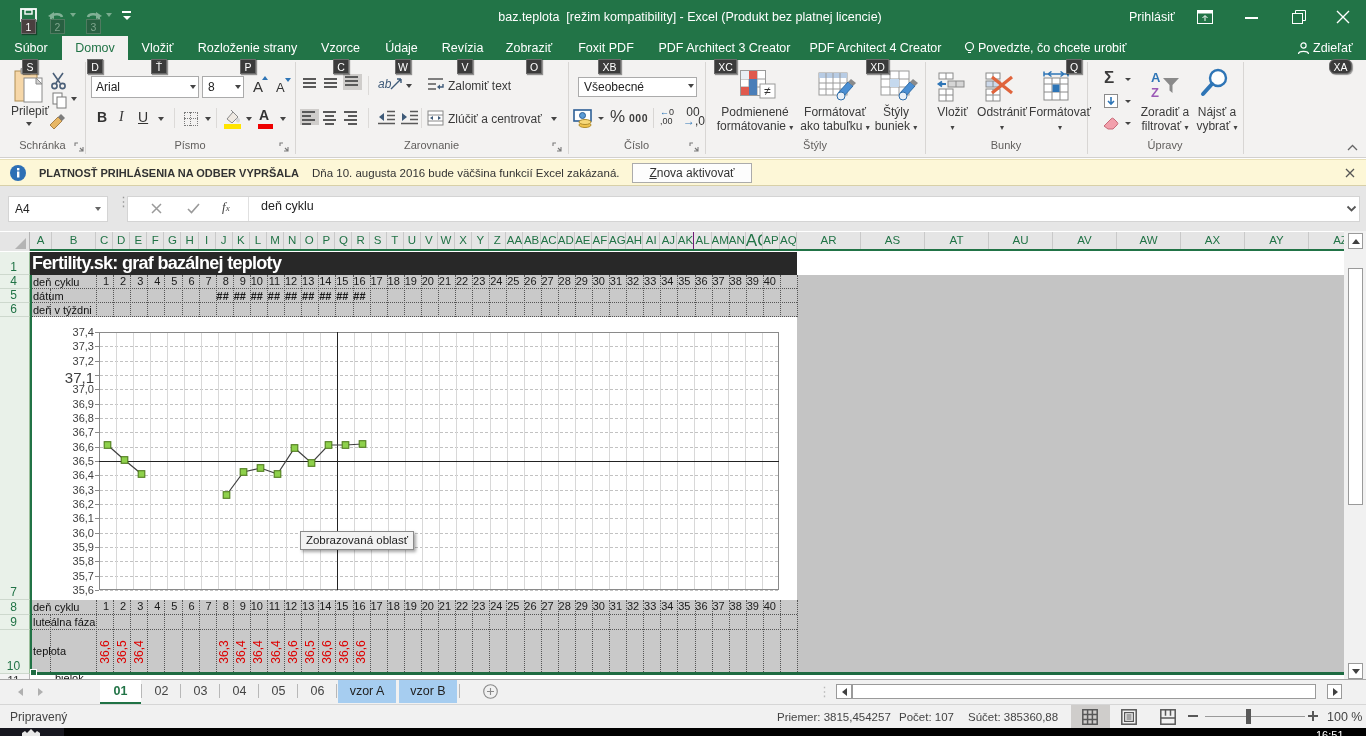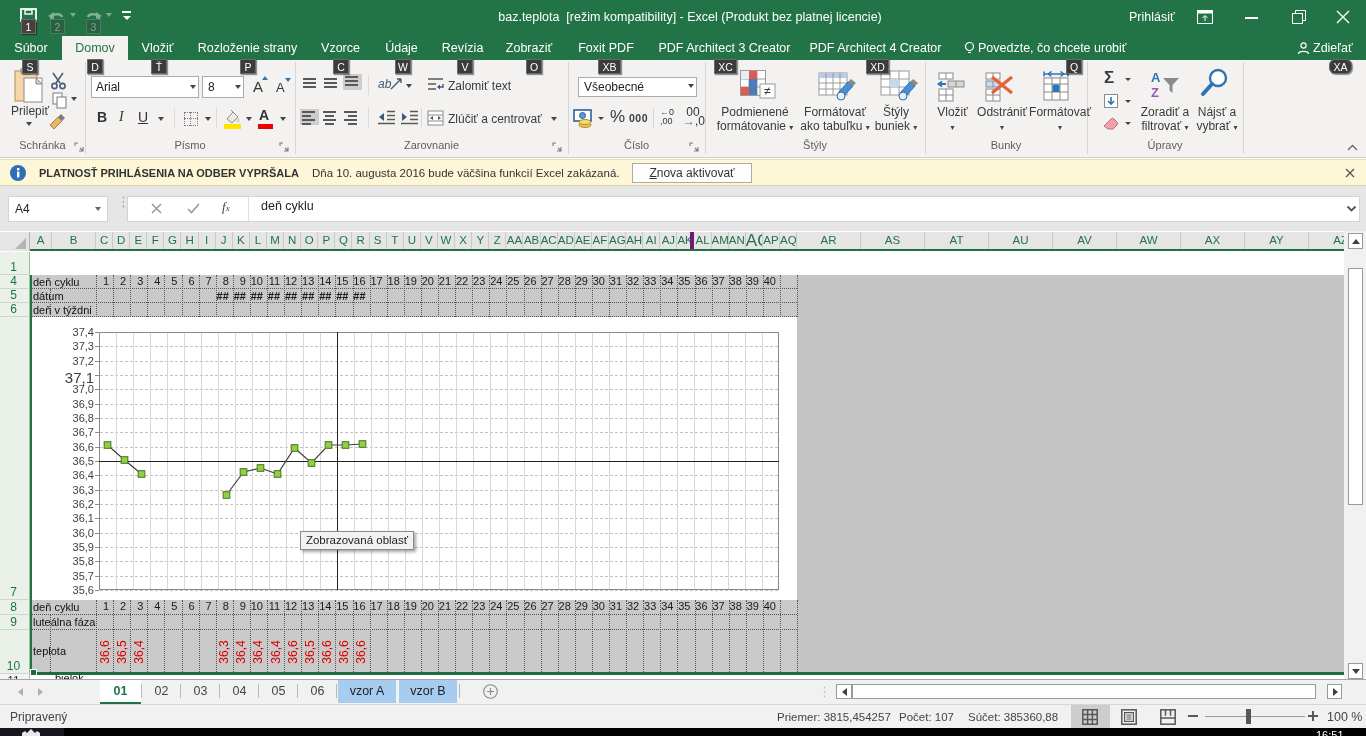--- a/index.html
+++ b/index.html
@@ -398,21 +398,21 @@
       <div class="ab" style="left:506.4px;top:0;width:17.1px;height:17px;font-size:11.5px;color:#217346;text-align:center;line-height:17px;border-right:1px solid #c9c9c9;overflow:hidden;">AA</div>
       <div class="ab" style="left:523.5px;top:0;width:17.1px;height:17px;font-size:11.5px;color:#217346;text-align:center;line-height:17px;border-right:1px solid #c9c9c9;overflow:hidden;">AB</div>
       <div class="ab" style="left:540.6px;top:0;width:17.1px;height:17px;font-size:11.5px;color:#217346;text-align:center;line-height:17px;border-right:1px solid #c9c9c9;overflow:hidden;">AC</div>
       <div class="ab" style="left:557.7px;top:0;width:17.1px;height:17px;font-size:11.5px;color:#217346;text-align:center;line-height:17px;border-right:1px solid #c9c9c9;overflow:hidden;">AD</div>
       <div class="ab" style="left:574.8px;top:0;width:17.1px;height:17px;font-size:11.5px;color:#217346;text-align:center;line-height:17px;border-right:1px solid #c9c9c9;overflow:hidden;">AE</div>
       <div class="ab" style="left:591.9px;top:0;width:17.1px;height:17px;font-size:11.5px;color:#217346;text-align:center;line-height:17px;border-right:1px solid #c9c9c9;overflow:hidden;">AF</div>
       <div class="ab" style="left:609.0px;top:0;width:17.1px;height:17px;font-size:11.5px;color:#217346;text-align:center;line-height:17px;border-right:1px solid #c9c9c9;overflow:hidden;">AG</div>
       <div class="ab" style="left:626.1px;top:0;width:17.1px;height:17px;font-size:11.5px;color:#217346;text-align:center;line-height:17px;border-right:1px solid #c9c9c9;overflow:hidden;">AH</div>
       <div class="ab" style="left:643.2px;top:0;width:17.1px;height:17px;font-size:11.5px;color:#217346;text-align:center;line-height:17px;border-right:1px solid #c9c9c9;overflow:hidden;">AI</div>
       <div class="ab" style="left:660.3px;top:0;width:17.1px;height:17px;font-size:11.5px;color:#217346;text-align:center;line-height:17px;border-right:1px solid #c9c9c9;overflow:hidden;">AJ</div>
-      <div class="ab" style="left:677.4px;top:0;width:17.1px;height:17px;font-size:11.5px;color:#217346;text-align:center;line-height:17px;border-right:4px solid #701a75;overflow:hidden;">AK</div>
+      <div class="ab" style="left:677.4px;top:0;width:17.1px;height:17px;font-size:11.5px;color:#217346;text-align:center;line-height:17px;border-right:1px solid #701a75;overflow:hidden;">AK</div>
       <div class="ab" style="left:694.5px;top:0;width:17.1px;height:17px;font-size:11.5px;color:#217346;text-align:center;line-height:17px;border-right:1px solid #c9c9c9;overflow:hidden;">AL</div>
       <div class="ab" style="left:711.6px;top:0;width:17.1px;height:17px;font-size:11.5px;color:#217346;text-align:center;line-height:17px;border-right:1px solid #c9c9c9;overflow:hidden;">AM</div>
       <div class="ab" style="left:728.7px;top:0;width:17.1px;height:17px;font-size:11.5px;color:#217346;text-align:center;line-height:17px;border-right:1px solid #c9c9c9;overflow:hidden;">AN</div>
       <div class="ab" style="left:745.8px;top:0;width:17.1px;height:17px;font-size:17px;color:#217346;text-align:center;line-height:17px;border-right:1px solid #c9c9c9;overflow:hidden;">AO</div>
       <div class="ab" style="left:762.9px;top:0;width:17.1px;height:17px;font-size:11.5px;color:#217346;text-align:center;line-height:17px;border-right:1px solid #c9c9c9;overflow:hidden;">AP</div>
       <div class="ab" style="left:780.0px;top:0;width:17.1px;height:17px;font-size:11.5px;color:#217346;text-align:center;line-height:17px;border-right:1px solid #c9c9c9;overflow:hidden;">AQ</div>
       <div class="ab" style="left:797.0px;top:0;width:64.0px;height:17px;font-size:11.5px;color:#217346;text-align:center;line-height:17px;border-right:1px solid #c9c9c9;overflow:hidden;">AR</div>
       <div class="ab" style="left:861.0px;top:0;width:64.0px;height:17px;font-size:11.5px;color:#217346;text-align:center;line-height:17px;border-right:1px solid #c9c9c9;overflow:hidden;">AS</div>
       <div class="ab" style="left:925.0px;top:0;width:64.0px;height:17px;font-size:11.5px;color:#217346;text-align:center;line-height:17px;border-right:1px solid #c9c9c9;overflow:hidden;">AT</div>
       <div class="ab" style="left:989.0px;top:0;width:64.0px;height:17px;font-size:11.5px;color:#217346;text-align:center;line-height:17px;border-right:1px solid #c9c9c9;overflow:hidden;">AU</div>
@@ -445,20 +445,21 @@
     </div>
     <div class="ab" style="left:0;top:399px;width:30px;height:44px;background:#e9f1e9;border-right:1px solid #9bbf9b;border-bottom:1px solid #cdd8cd;">
       <div class="ab" style="left:0;width:27px;text-align:center;bottom:0px;font-size:12px;color:#217346;">10</div>
     </div>
     <div class="ab" style="left:0;top:443px;width:30px;height:5px;background:#f4f4f4;border-right:1px solid #b5b5b5;">
       <div class="ab" style="left:0;width:27px;text-align:center;top:0px;font-size:12px;color:#333;">11</div>
     </div>
     <div class="ab" style="left:30px;top:21px;width:1317px;height:23px;background:#fff;"></div>
     <div class="ab" style="left:797px;top:44px;width:547px;height:397px;background:#c4c4c4;"></div>
     <div class="ab" style="left:797px;top:441px;width:547px;height:7px;background:#fff;"></div>
+    <div class="ab" style="left:30px;top:21px;width:767px;height:23px;background:#282828;color:#fff;font-weight:bold;font-size:18px;letter-spacing:-0.7px;line-height:22px;padding-left:2px;">Fertility.sk: graf bazálnej teploty</div>
     <div class="ab" style="left:30px;top:44px;width:767px;height:14px;background:#c9c9c9;border-bottom:1px dotted #555;"></div>
     <div class="ab" style="left:30px;top:58px;width:767px;height:14px;background:#c9c9c9;border-bottom:1px dotted #555;"></div>
     <div class="ab" style="left:30px;top:72px;width:767px;height:14px;background:#c9c9c9;border-bottom:1px dotted #555;"></div>
     <div class="ab" style="left:30px;top:369px;width:767px;height:15px;background:#c9c9c9;border-bottom:1px dotted #555;"></div>
     <div class="ab" style="left:30px;top:384px;width:767px;height:15px;background:#c9c9c9;border-bottom:1px dotted #555;"></div>
     <div class="ab" style="left:30px;top:399px;width:767px;height:44px;background:#c9c9c9;border-bottom:1px dotted #555;"></div>
     <div class="ab" style="left:96.0px;top:44px;width:1px;height:42px;border-left:1px dotted #555;"></div>
     <div class="ab" style="left:113.1px;top:44px;width:1px;height:42px;border-left:1px dotted #555;"></div>
     <div class="ab" style="left:130.2px;top:44px;width:1px;height:42px;border-left:1px dotted #555;"></div>
     <div class="ab" style="left:147.3px;top:44px;width:1px;height:42px;border-left:1px dotted #555;"></div>

